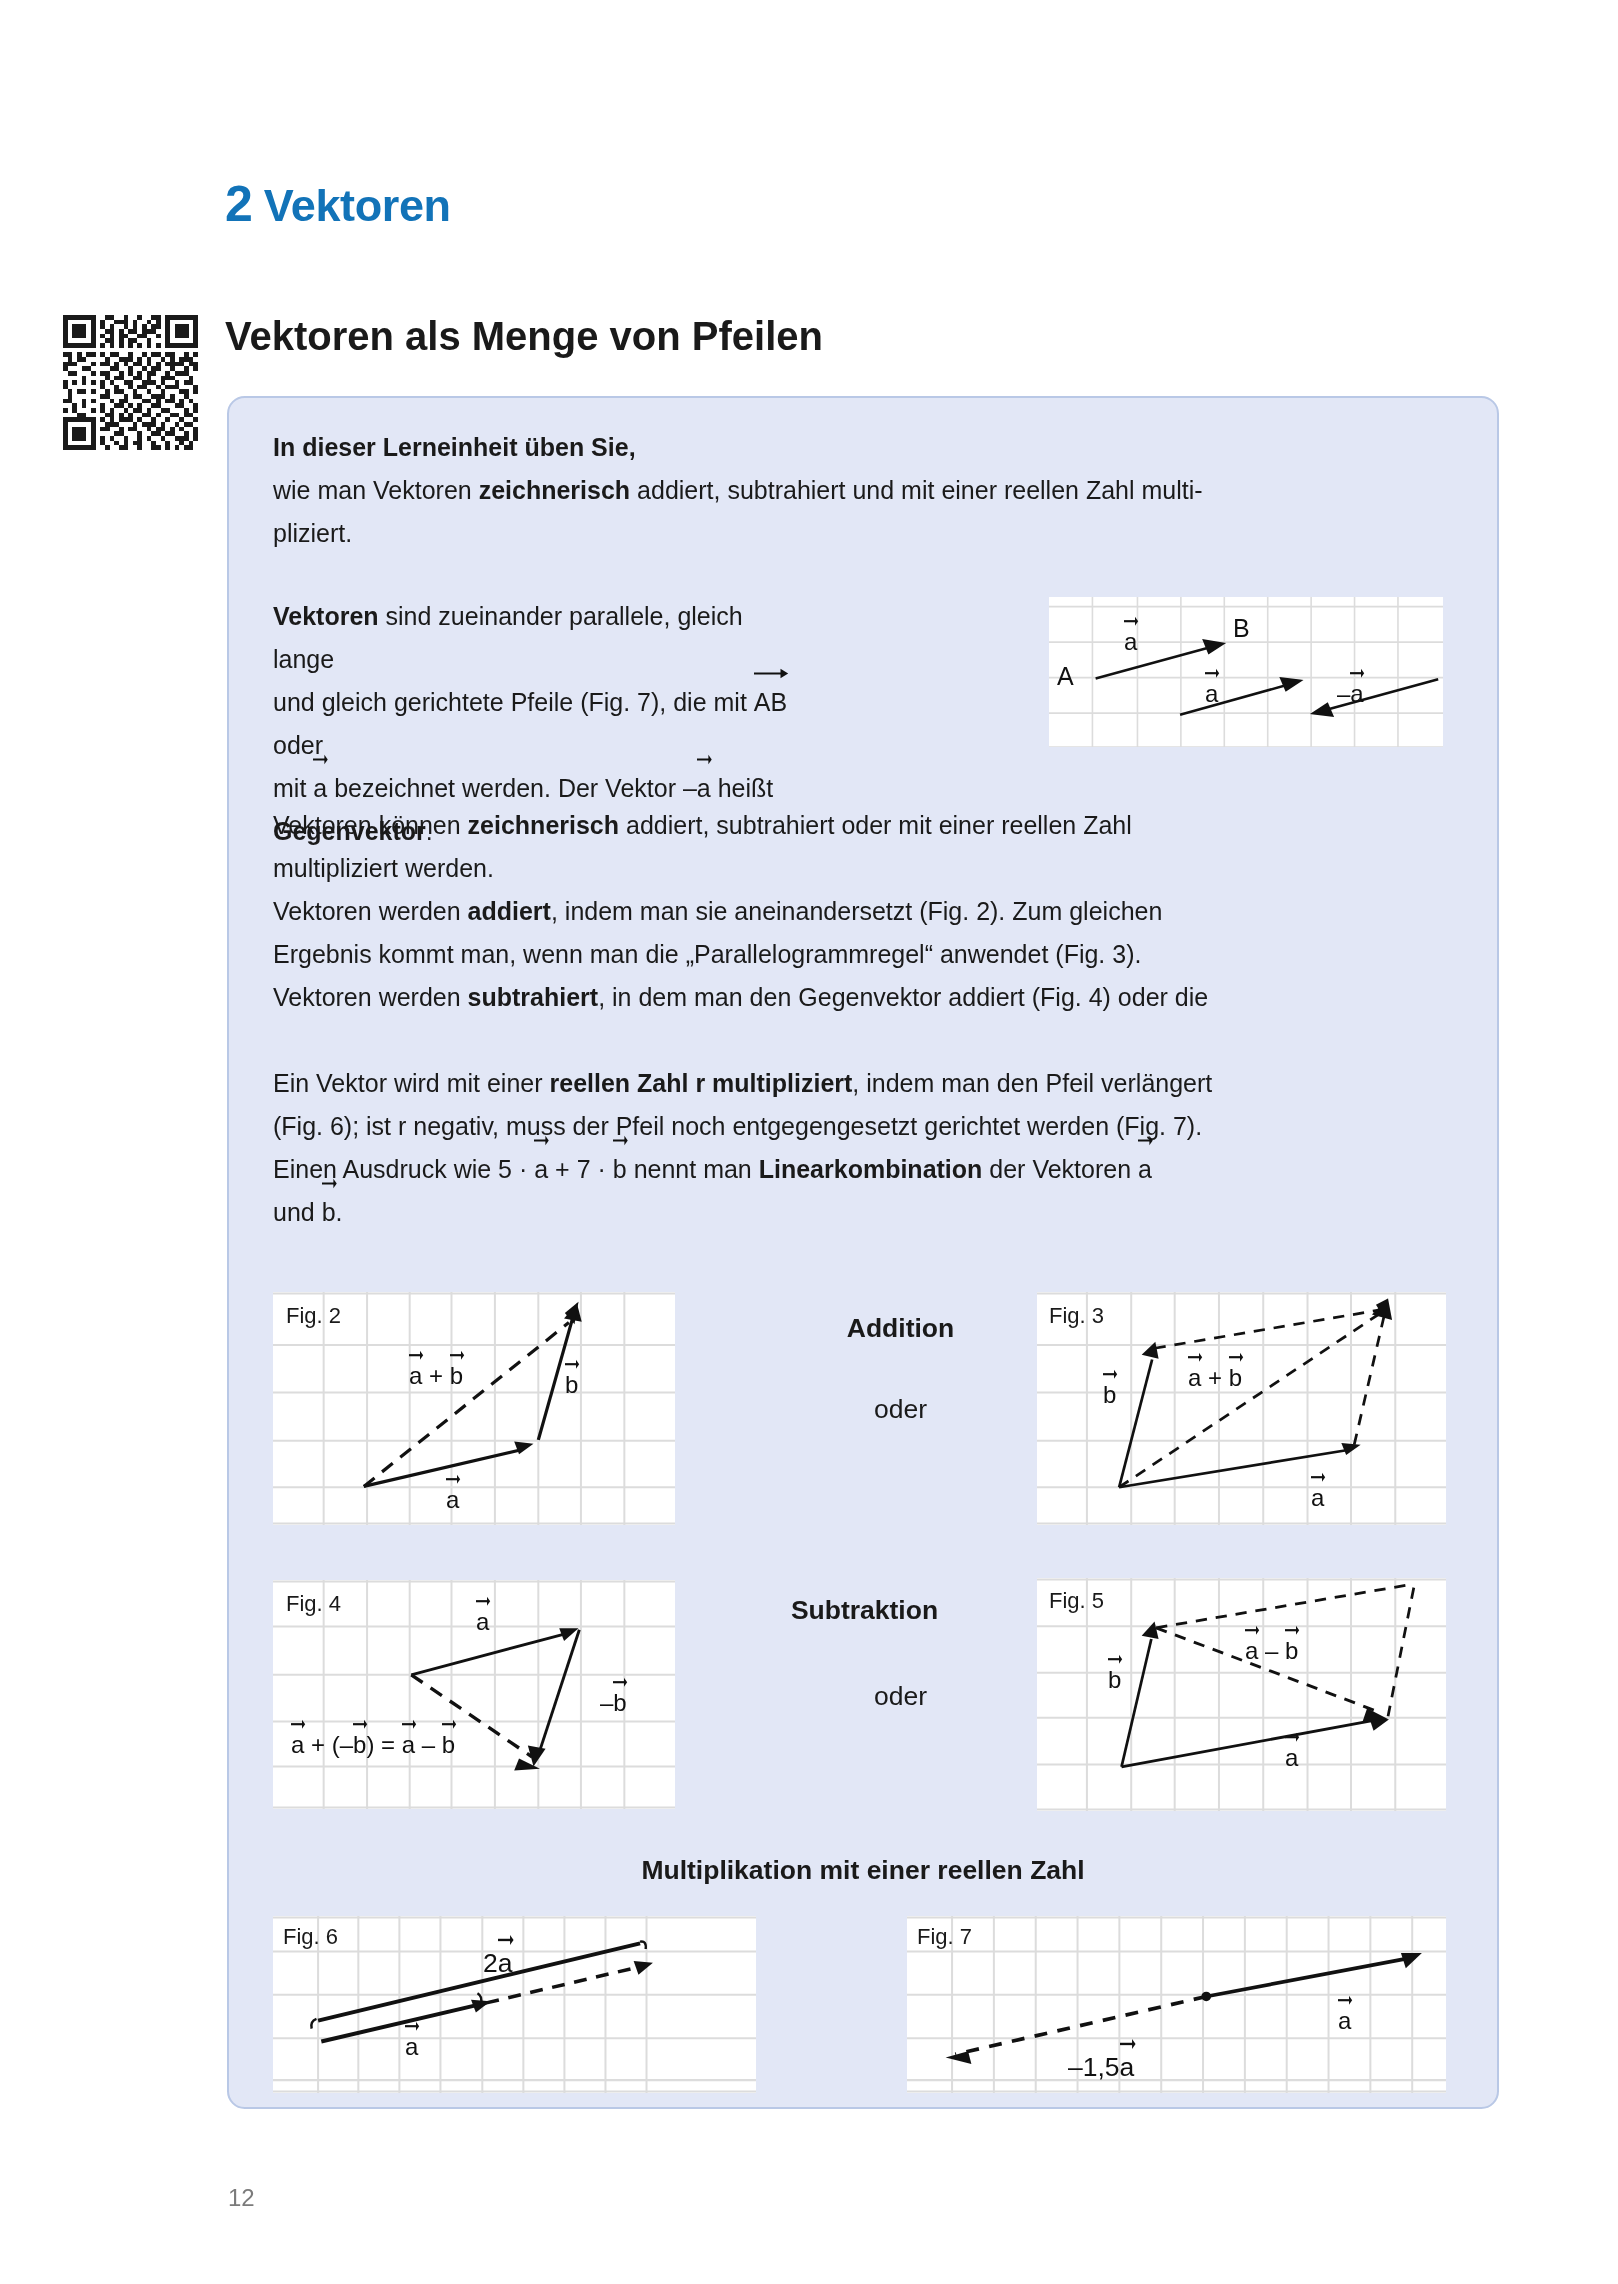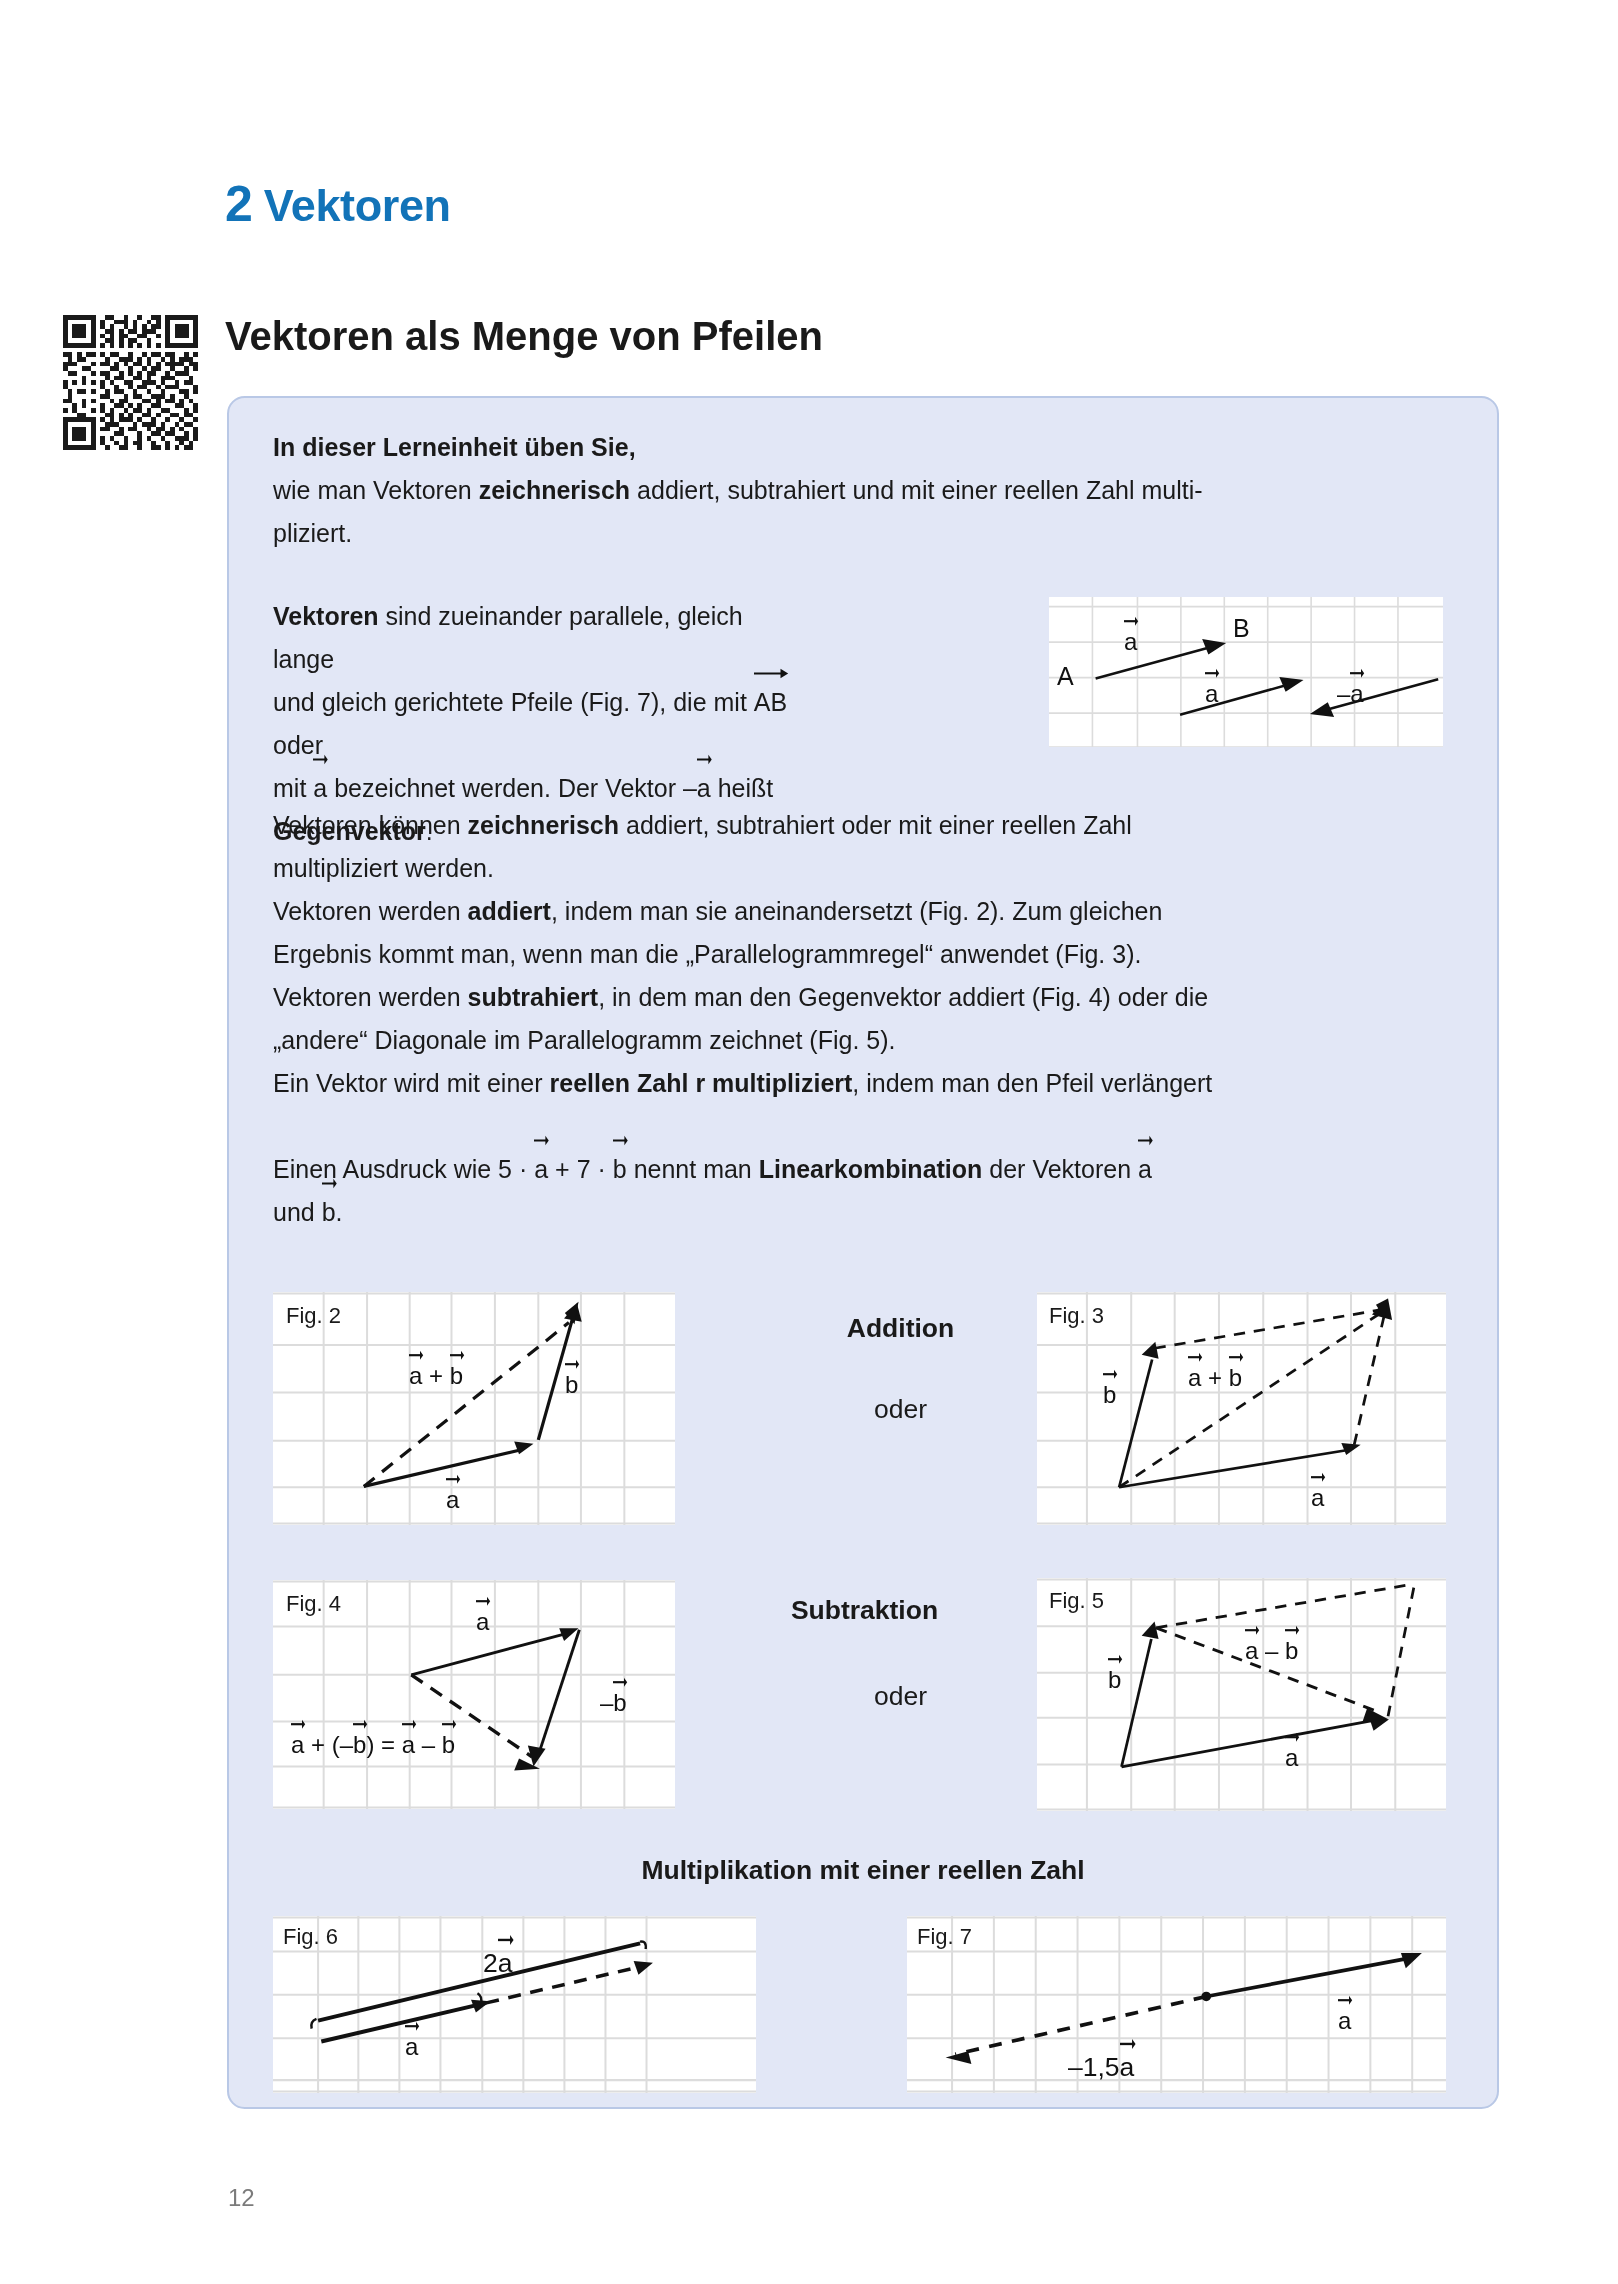--- a/index.html
+++ b/index.html
@@ -464,23 +464,23 @@
         </svg>
       </span><span class="body">a</span></span>
 </div>
 
 <div class="txt para-main">
   <span>Vektoren können </span><b>zeichnerisch</b><span> addiert, subtrahiert oder mit einer reellen Zahl</span><br>
   <span>multipliziert werden.</span><br>
   <span>Vektoren werden </span><b>addiert</b><span>, indem man sie aneinandersetzt (Fig. 2). Zum gleichen</span><br>
   <span>Ergebnis kommt man, wenn man die „Parallelogrammregel“ anwendet (Fig. 3).</span><br>
   <span>Vektoren werden </span><b>subtrahiert</b><span>, in dem man den Gegenvektor addiert (Fig. 4) oder die</span><br>
-  <span>„andere“ Diagonale im Parallelogramm zeichnet (Fig. 5).</span><br>
+  <br>
   <span>Ein Vektor wird mit einer </span><b>reellen Zahl r multipliziert</b><span>, indem man den Pfeil verlängert</span><br>
-  <br>
+  <span>(Fig. 6); ist r negativ, muss der Pfeil noch entgegengesetzt gerichtet werden (Fig. 7).</span><br>
   <span>Einen Ausdruck wie  5 · </span><span class="vec"><span class="arr">
         <svg viewBox="0 0 40 10" preserveAspectRatio="none">
           <line x1="0" y1="6" x2="34" y2="6" stroke="#111" stroke-width="1.6"></line>
           <polygon points="40,6 31,2.2 31,9.8" fill="#111"></polygon>
         </svg>
       </span><span class="body">a</span></span><span> + 7 · </span><span class="vec"><span class="arr">
         <svg viewBox="0 0 40 10" preserveAspectRatio="none">
           <line x1="0" y1="6" x2="34" y2="6" stroke="#111" stroke-width="1.6"></line>
           <polygon points="40,6 31,2.2 31,9.8" fill="#111"></polygon>
         </svg>

